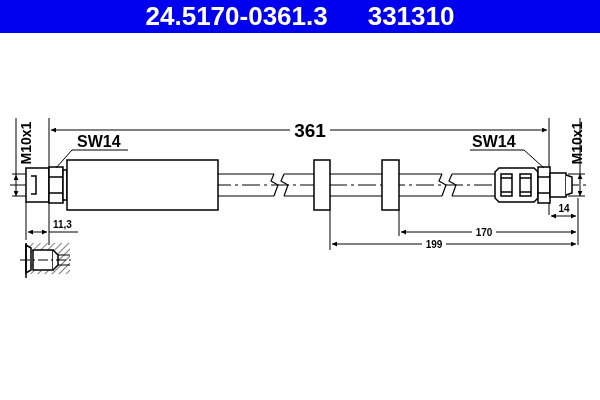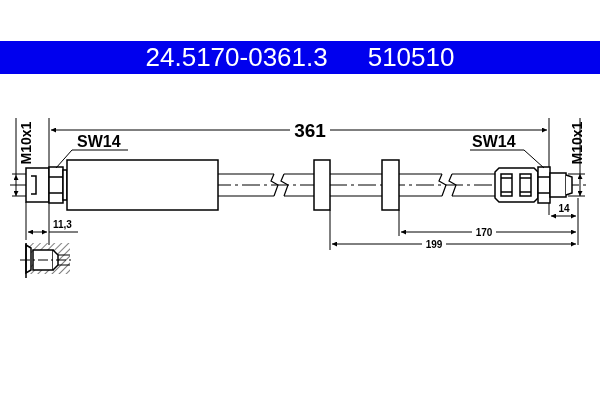--- a/index.html
+++ b/index.html
@@ -1,31 +1,31 @@
 <!DOCTYPE html>
 <html><head>
   <meta charset="utf-8">
   <style>
     html, body { margin: 0; padding: 0; background: #ffffff; }
     body { width: 600px; height: 400px; position: relative; overflow: hidden; font-family: "Liberation Sans", sans-serif; }
     .header {
       position: absolute; left: 0; top: 0; width: 600px; height: 33px;
-      background: #0000ee; color: #ffffff; font-weight: normal; font-size: 26px;
-      display: flex; align-items: center; justify-content: center; letter-spacing: 0px; margin-top: 41px;
+      background: #0000ee; color: #ffffff; font-weight: bold; font-size: 26px;
+      display: flex; align-items: center; justify-content: center; letter-spacing: 0px;
     }
     .header span { margin: 0 20px; }
     svg { position: absolute; left: 0; top: 0; }
     .lbl { font-family: "Liberation Sans", sans-serif; font-weight: bold; fill: #000; }
   </style>
 </head>
 <body>
 
 <div class="header">
   <span>24.5170-0361.3</span>
-  <span>510510</span>
+  <span>331310</span>
 </div>
 
 <svg width="600" height="400" viewBox="0 0 600 400">
   <defs>
     <marker id="arr" viewBox="0 0 10 10" refX="10" refY="5" markerWidth="7" markerHeight="5" orient="auto-start-reverse">
       <path d="M0,0 L10,5 L0,10 z" fill="#000"></path>
     </marker>
     <pattern id="hatch" width="5" height="5" patternUnits="userSpaceOnUse" patternTransform="rotate(45)">
       <line x1="0" y1="0" x2="0" y2="5" stroke="#000" stroke-width="1"></line>
     </pattern>

